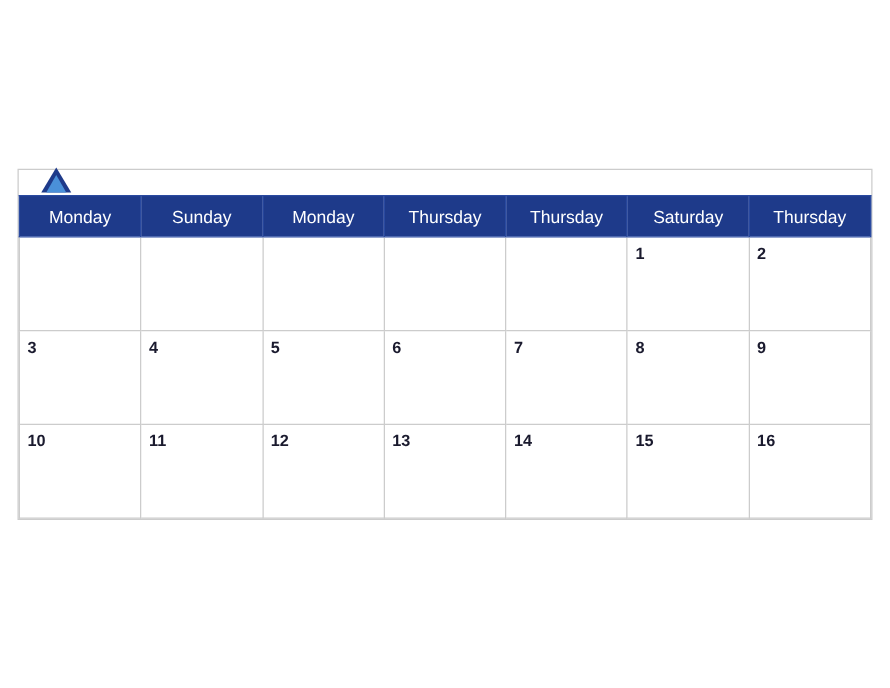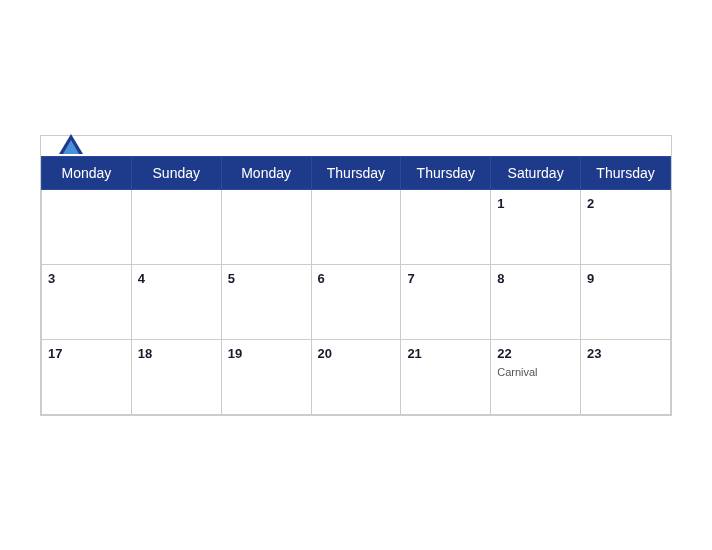--- a/index.html
+++ b/index.html
@@ -5,21 +5,21 @@
     * { box-sizing: border-box; margin: 0; padding: 0; }
     body {
       font-family: Arial, sans-serif;
       background: #fff;
       display: flex;
       justify-content: center;
       align-items: center;
       min-height: 100vh;
     }
     .calendar-wrapper {
-      width: 632px;
+      width: 684px;
       background: #fff;
       border: 1px solid #ccc;
     }
     .calendar-header {
       display: flex;
       align-items: center;
       justify-content: center;
       padding: 12px 16px 8px;
       position: relative;
     }
@@ -138,23 +138,23 @@
         <tr>
           <td><span class="day-number">3</span></td>
           <td><span class="day-number">4</span></td>
           <td><span class="day-number">5</span></td>
           <td><span class="day-number">6</span></td>
           <td><span class="day-number">7</span></td>
           <td><span class="day-number">8</span></td>
           <td><span class="day-number">9</span></td>
         </tr>
         <tr>
-          <td><span class="day-number">17</span></td>
-          <td><span class="day-number">18</span></td>
-          <td><span class="day-number">19</span></td>
-          <td><span class="day-number">20</span></td>
-          <td><span class="day-number">21</span></td>
-          <td><span class="day-number">22</span><br><span class="event-label">Carnival</span></td>
-          <td><span class="day-number">23</span></td>
+          <td><span class="day-number">10</span></td>
+          <td><span class="day-number">11</span></td>
+          <td><span class="day-number">12</span></td>
+          <td><span class="day-number">13</span></td>
+          <td><span class="day-number">14</span></td>
+          <td><span class="day-number">15</span></td>
+          <td><span class="day-number">16</span></td>
         </tr>
       </tbody>
   </table>
 </div>
 
 </body></html>

